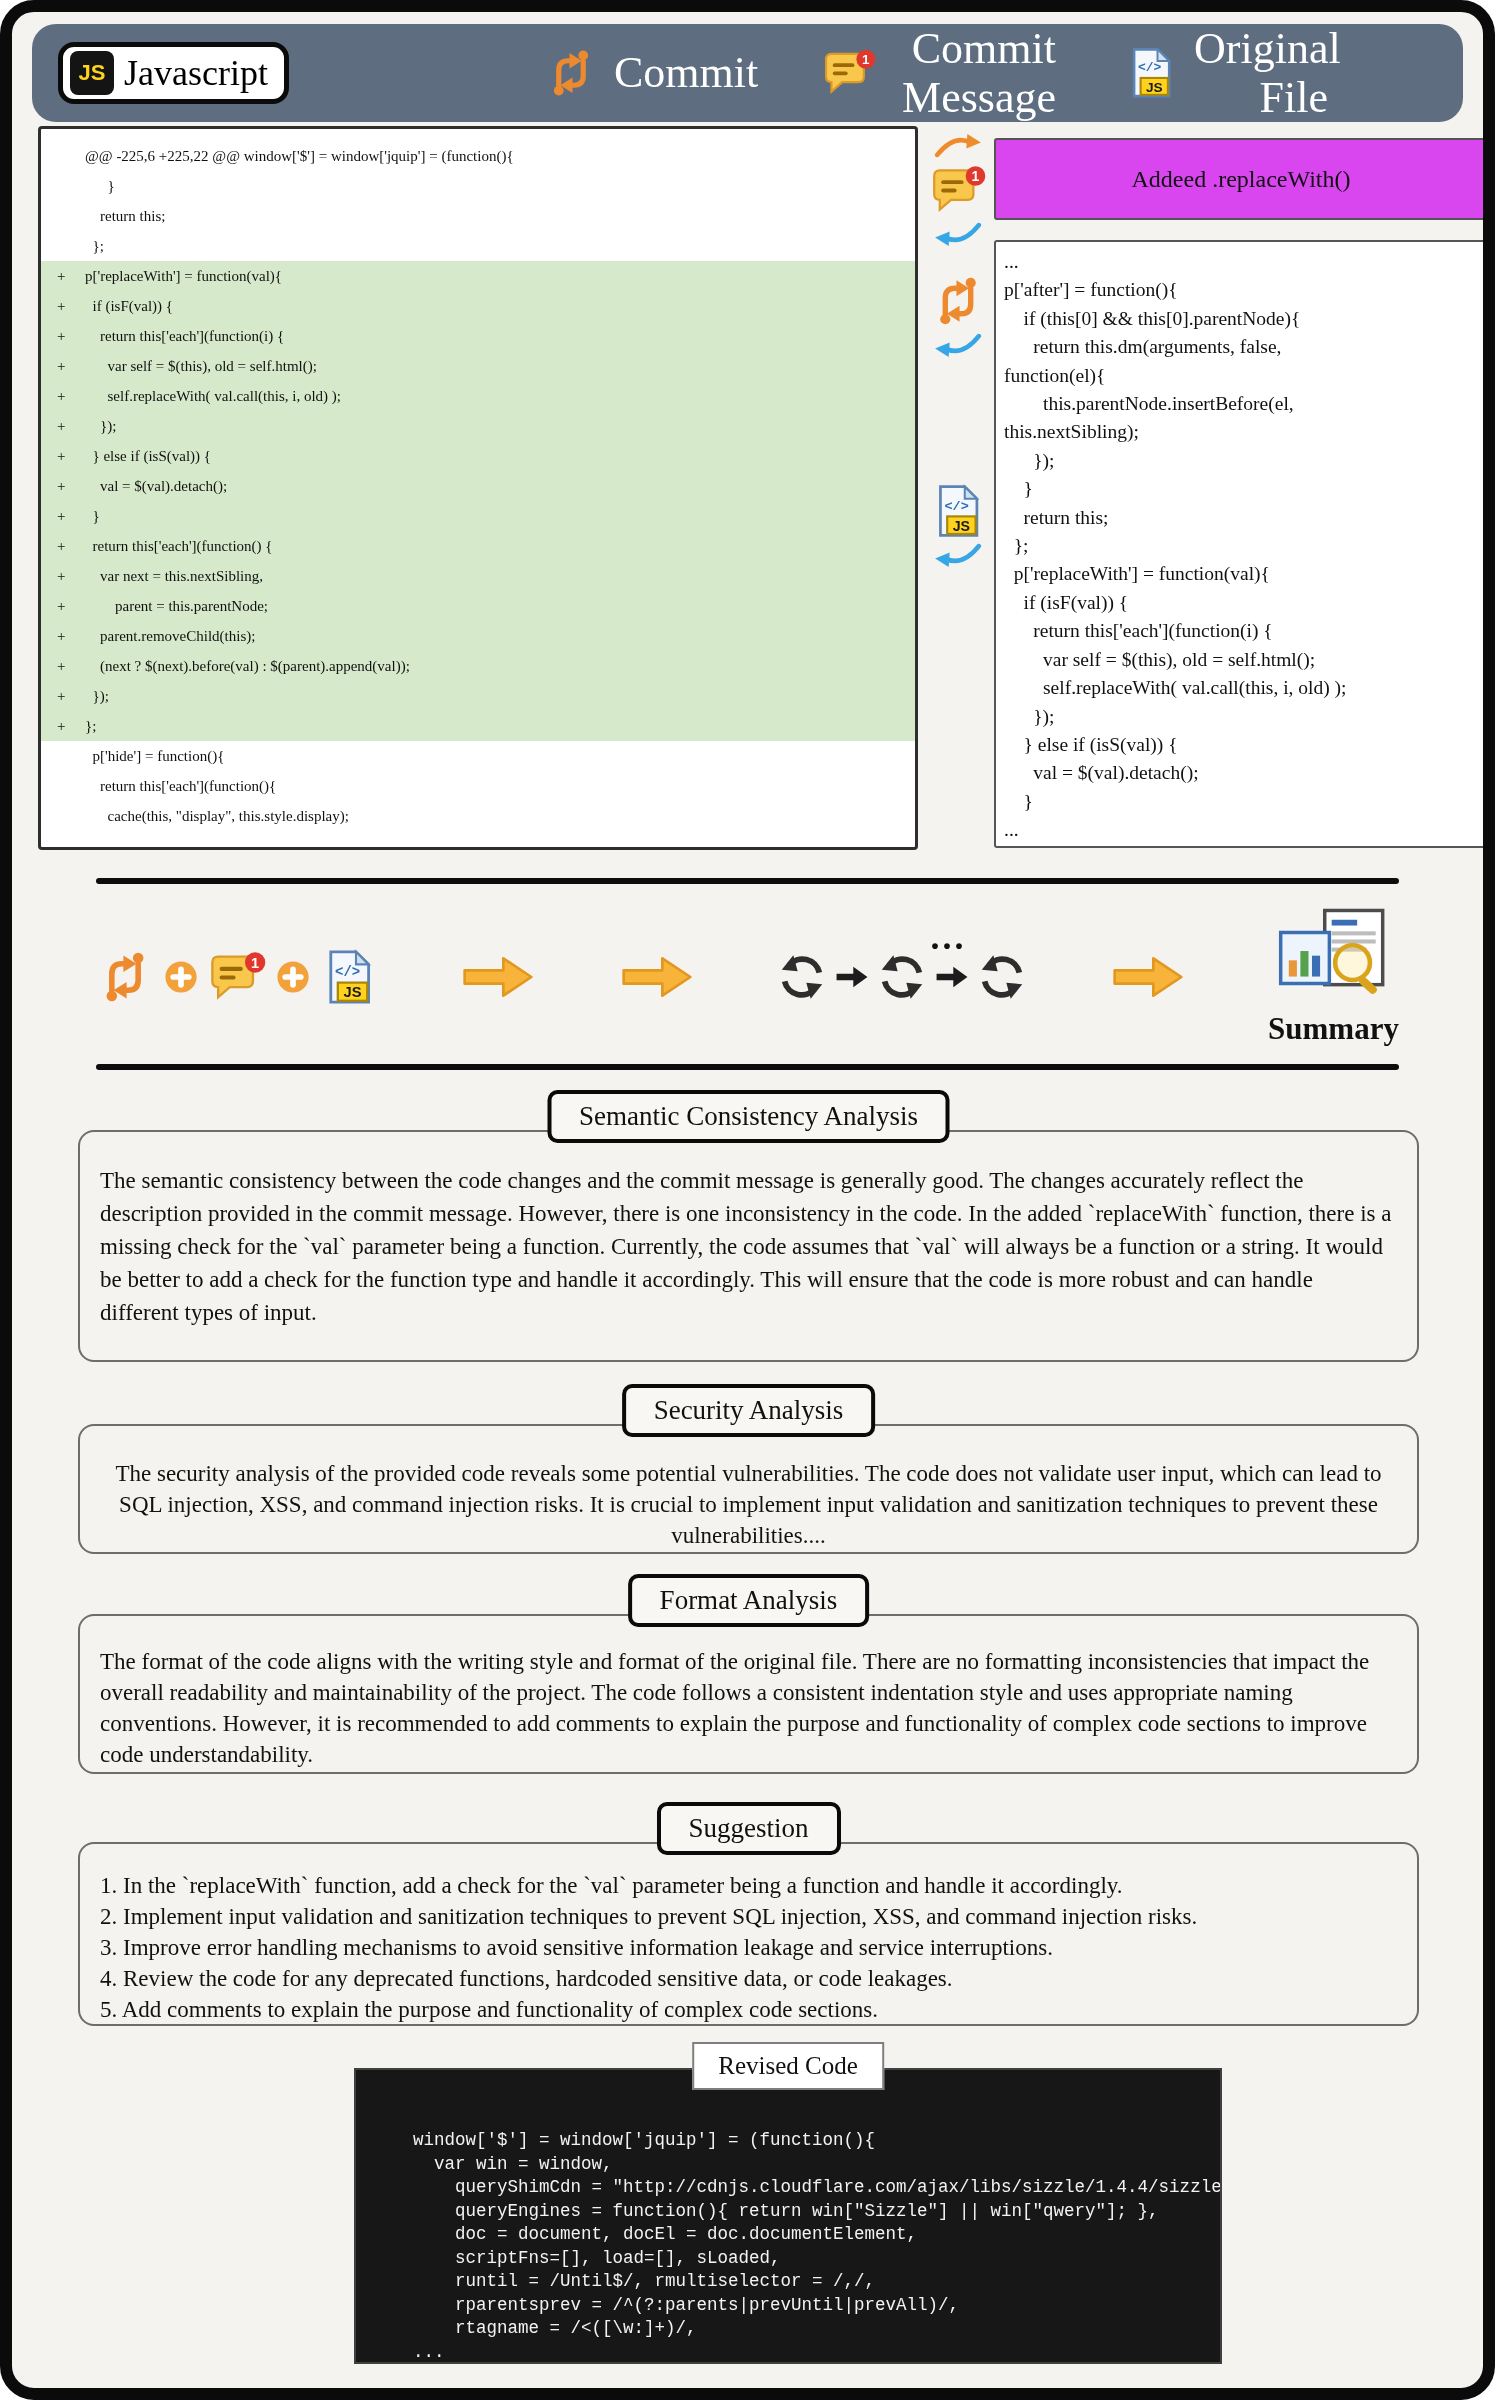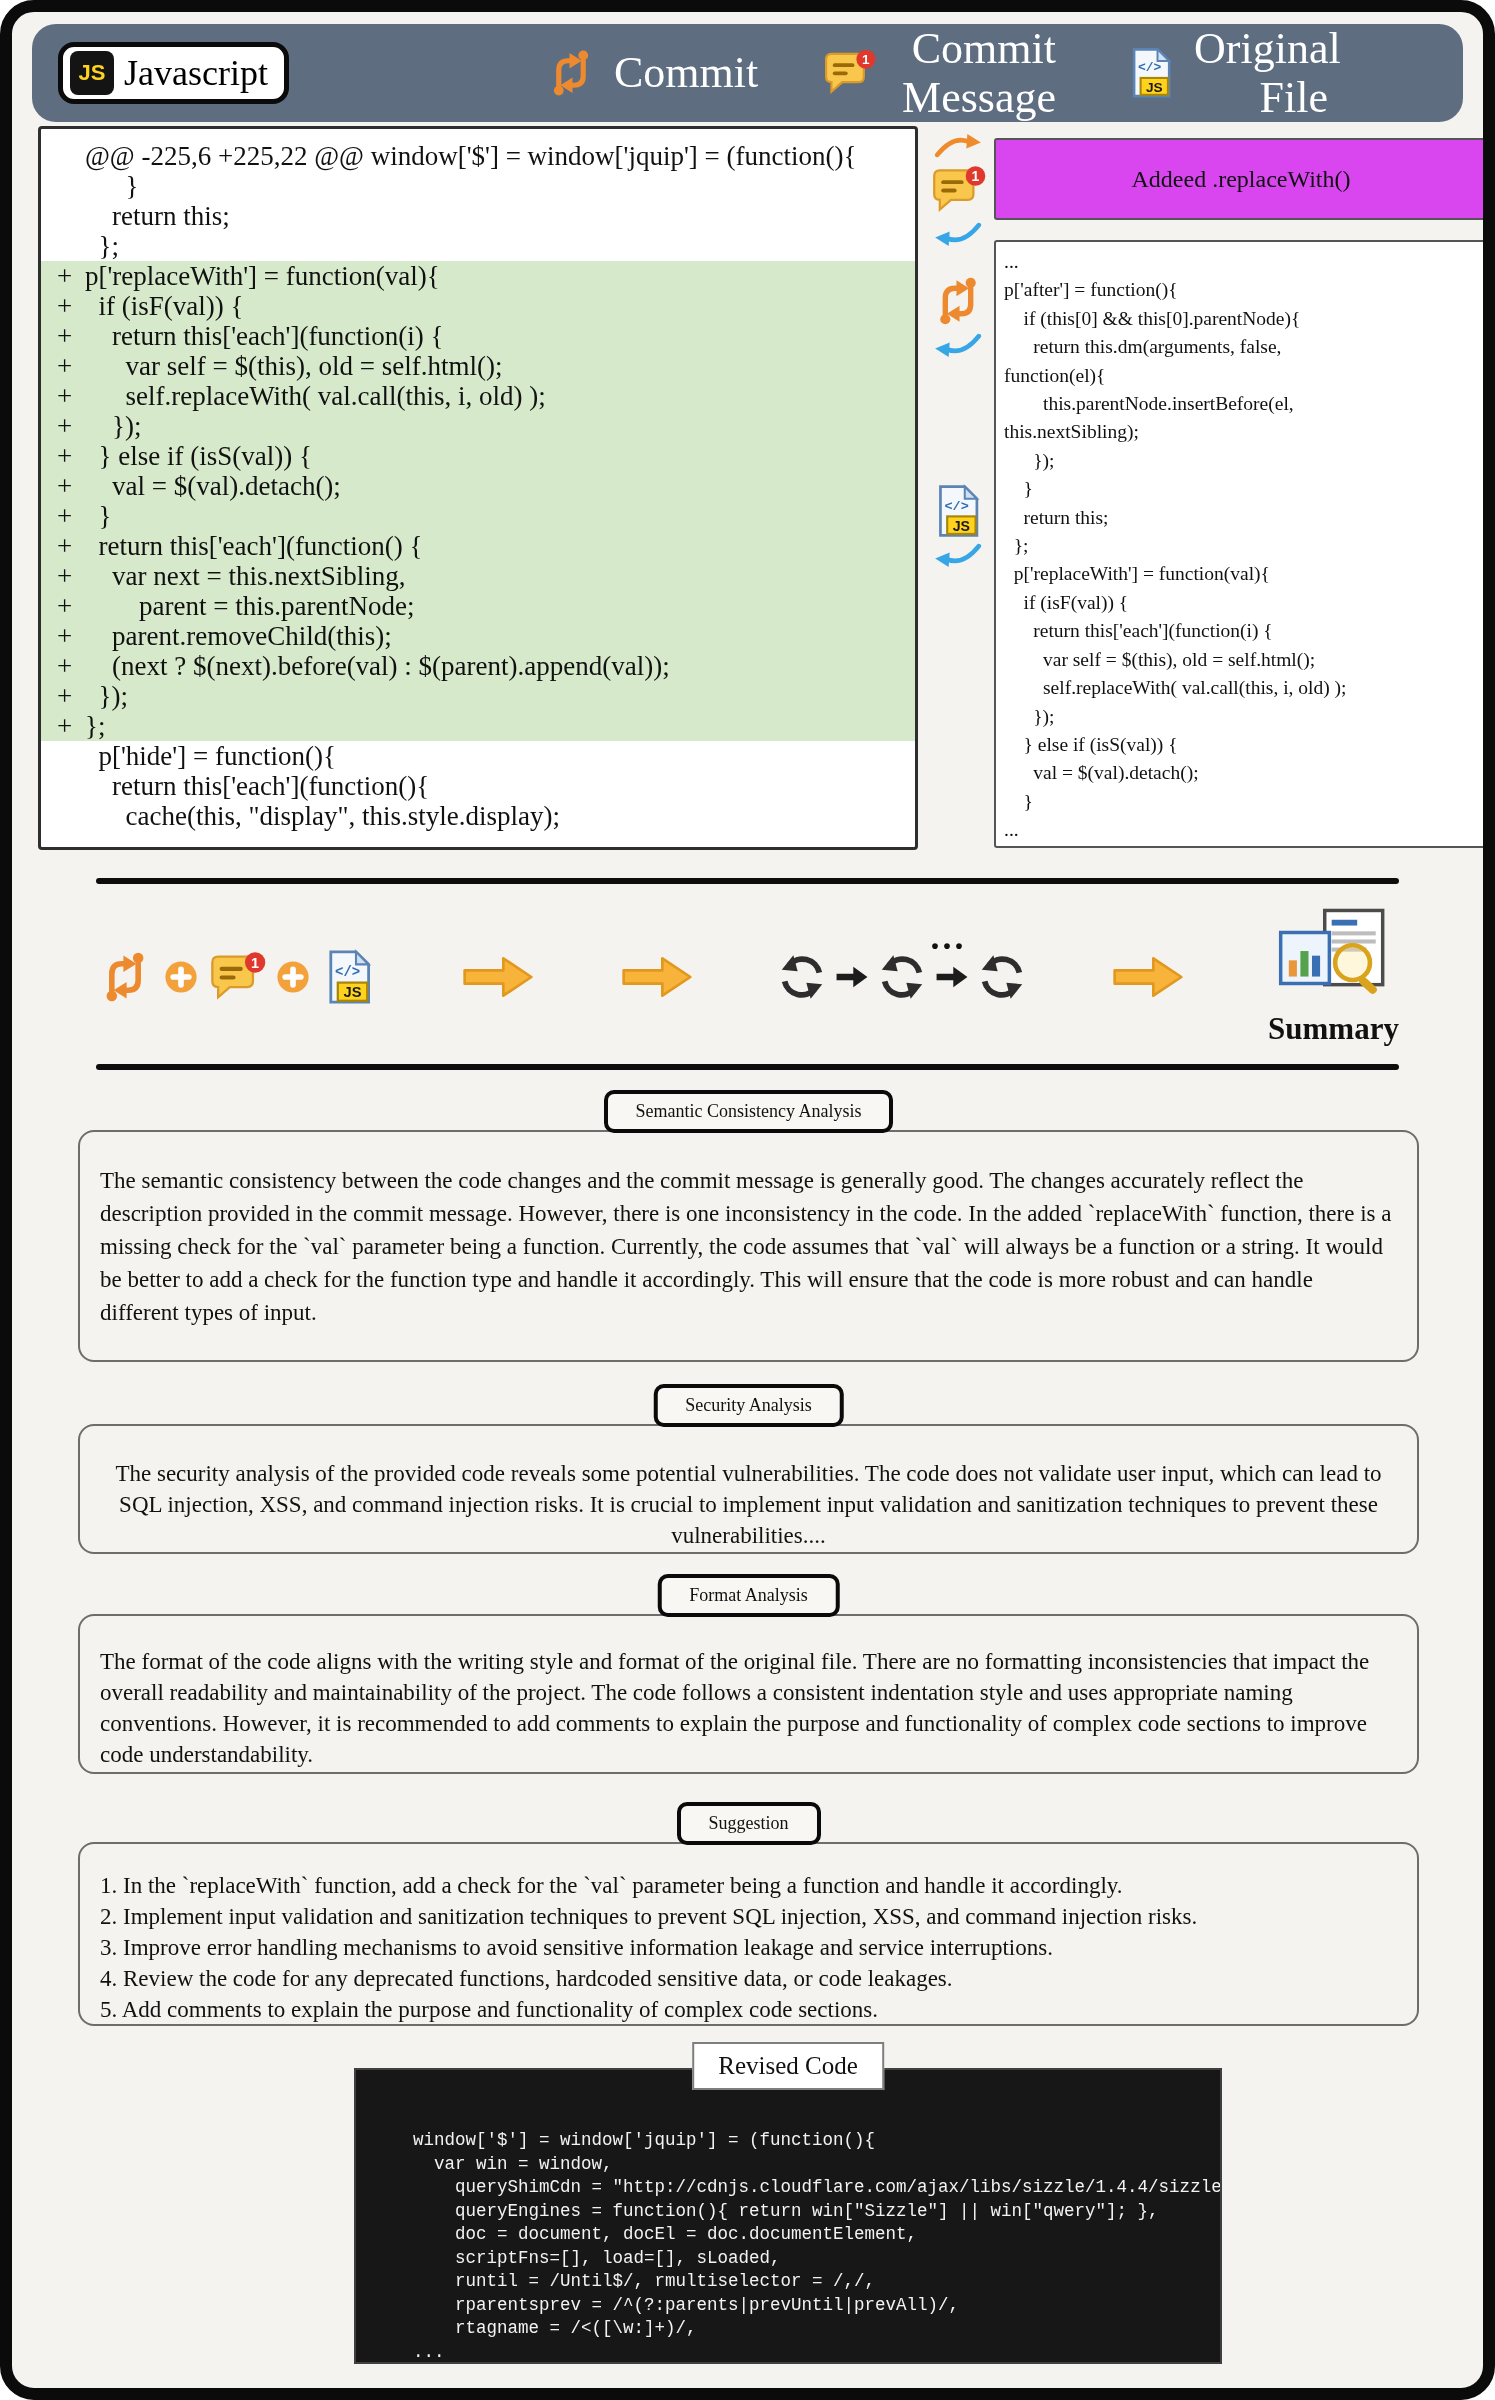--- a/index.html
+++ b/index.html
@@ -26,21 +26,21 @@
   .l-msg { left:790px; }
   .l-file { left:1092px; }
   .l-msg .legend-label { width:164px; }
   .l-file .legend-label { width:134px; }
   .hic { width:54px; height:52px; }
 
   
   .diff-panel { position:absolute; left:26px; top:114px; width:880px; height:724px;
                 background:#ffffff; border:3px solid #2e2e2e; border-radius:4px;
                 padding:12px 0 0 0; overflow:hidden; }
-  .diff-line { display:flex; height:30px; line-height:30px; font-size:27px; }
+  .diff-line { display:flex; height:30px; line-height:30px; font-size:15px; }
   .diff-line.added { background:#d7e9cb; }
   .sign { flex:0 0 44px; padding-left:16px; }
   .dcode { white-space:pre; }
 
   
   .mid-stack { position:absolute; left:910px; width:72px; display:flex;
                flex-direction:column; align-items:center; gap:4px; }
   .ms1 { top:120px; } .ms2 { top:262px; } .ms3 { top:472px; }
   .mid-stack .mic { width:56px; height:54px; }
   .arc { width:52px; height:27px; }
@@ -75,21 +75,21 @@
   .dots { position:absolute; top:-36px; right:62px; font-size:36px; font-weight:bold; letter-spacing:3px; }
 
   
   .sec { position:absolute; left:66px; right:64px; }
   .sec-semantic { top:1078px; }
   .sec-security { top:1372px; }
   .sec-format   { top:1562px; }
   .sec-suggestion { top:1790px; }
   .sec-title { position:absolute; top:0; left:50%; transform:translateX(-50%);
                background:#f8f7f3; border:4.5px solid #0a0a0a; border-radius:10px;
-               padding:7px 28px; font-size:18px; white-space:nowrap; z-index:2; }
+               padding:7px 28px; font-size:27px; white-space:nowrap; z-index:2; }
   .sec-body { position:absolute; left:0; right:0; top:40px; border:2.5px solid #6d6d6d;
               border-radius:16px; padding:32px 20px 10px; font-size:23px; line-height:33px; }
   .sec-semantic .sec-body { height:232px; }
   .sec-security .sec-body { height:130px; line-height:31px;text-align:center; }
   .sec-format .sec-body { height:160px; line-height:31px; padding-top:30px; }
   .sec-suggestion .sec-body { height:184px; line-height:31px; padding-top:26px; white-space:pre-line; }
 
   
   .revised { position:absolute; left:342px; width:868px; top:2030px; }
   .rev-title { position:absolute; top:0; left:50%; transform:translateX(-50%);

